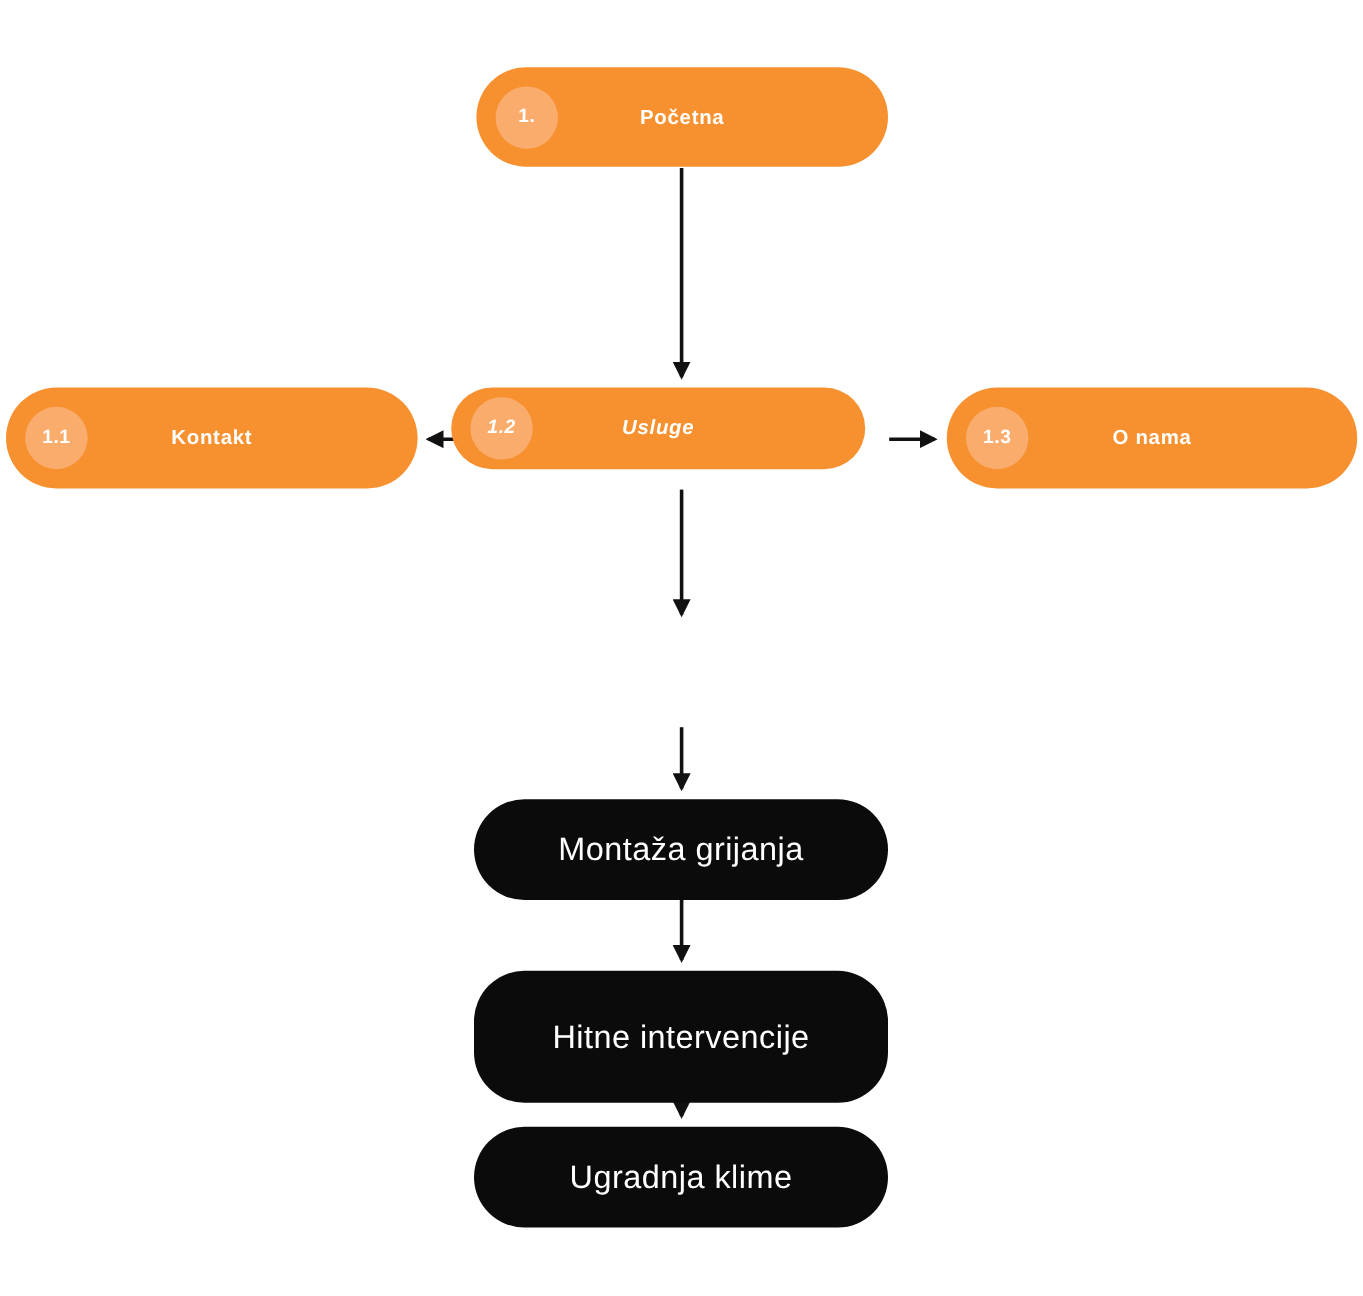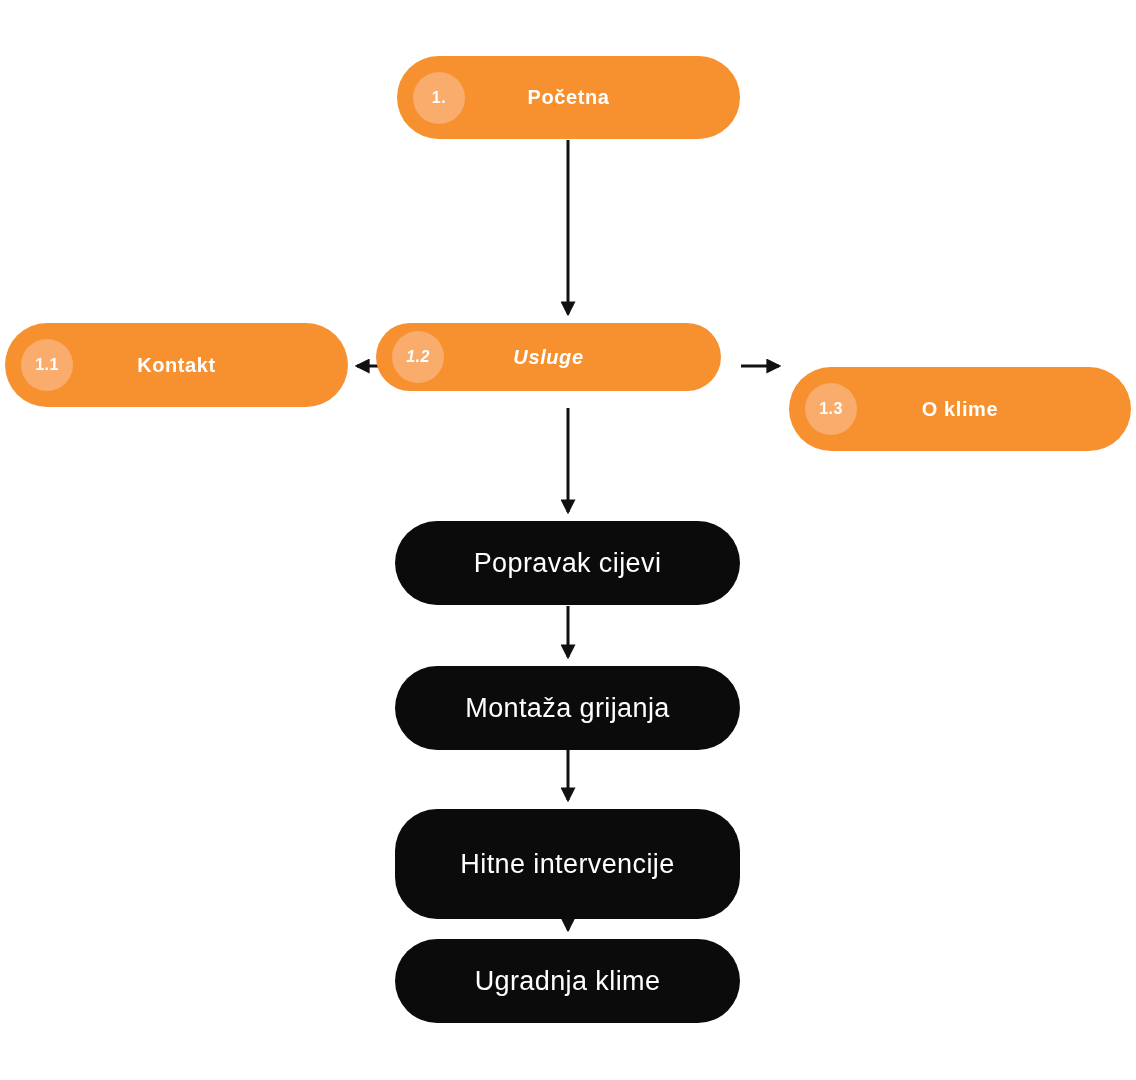--- a/index.html
+++ b/index.html
@@ -52,21 +52,21 @@
     display: flex;
     align-items: center;
     justify-content: center;
     letter-spacing: 0.5px;
   }
   .pill-label {
     color: #ffffff;
     white-space: nowrap;
   }
   .pill.orange .pill-label {
-    font-size: 20px;
+    font-size: 17px;
     font-weight: 700;
     letter-spacing: 0.6px;
   }
   .pill.dark .pill-label {
     font-size: 27px;
     font-weight: 400;
     letter-spacing: 0.4px;
   }
 </style>
 </head>
@@ -97,28 +97,25 @@
   <div class="pill orange" style="left:5px; top:323px; width:343px; height:84px;">
     <span class="badge">1.1</span>
     <span class="pill-label">Kontakt</span>
   </div>
 
   <div class="pill orange" style="left:376px; top:323px; width:345px; height:68px;font-style:italic;">
     <span class="badge">1.2</span>
     <span class="pill-label">Usluge</span>
   </div>
 
-  <div class="pill orange" style="left:789px; top:323px; width:342px; height:84px;margin-top:44px;">
+  <div class="pill orange" style="left:789px; top:323px; width:342px; height:84px;">
     <span class="badge">1.3</span>
-    <span class="pill-label">O klime</span>
+    <span class="pill-label">O nama</span>
   </div>
 
-  <div class="pill dark" style="left:395px; top:521px; width:345px; height:84px;">
-    <span class="pill-label">Popravak cijevi</span>
-  </div>
 
   <div class="pill dark" style="left:395px; top:666px; width:345px; height:84px;">
     <span class="pill-label">Montaža grijanja</span>
   </div>
 
   <div class="pill dark" style="left:395px; top:809px; width:345px; height:110px;">
     <span class="pill-label">Hitne intervencije</span>
   </div>
 
   <div class="pill dark" style="left:395px; top:939px; width:345px; height:84px;text-align:right;">

